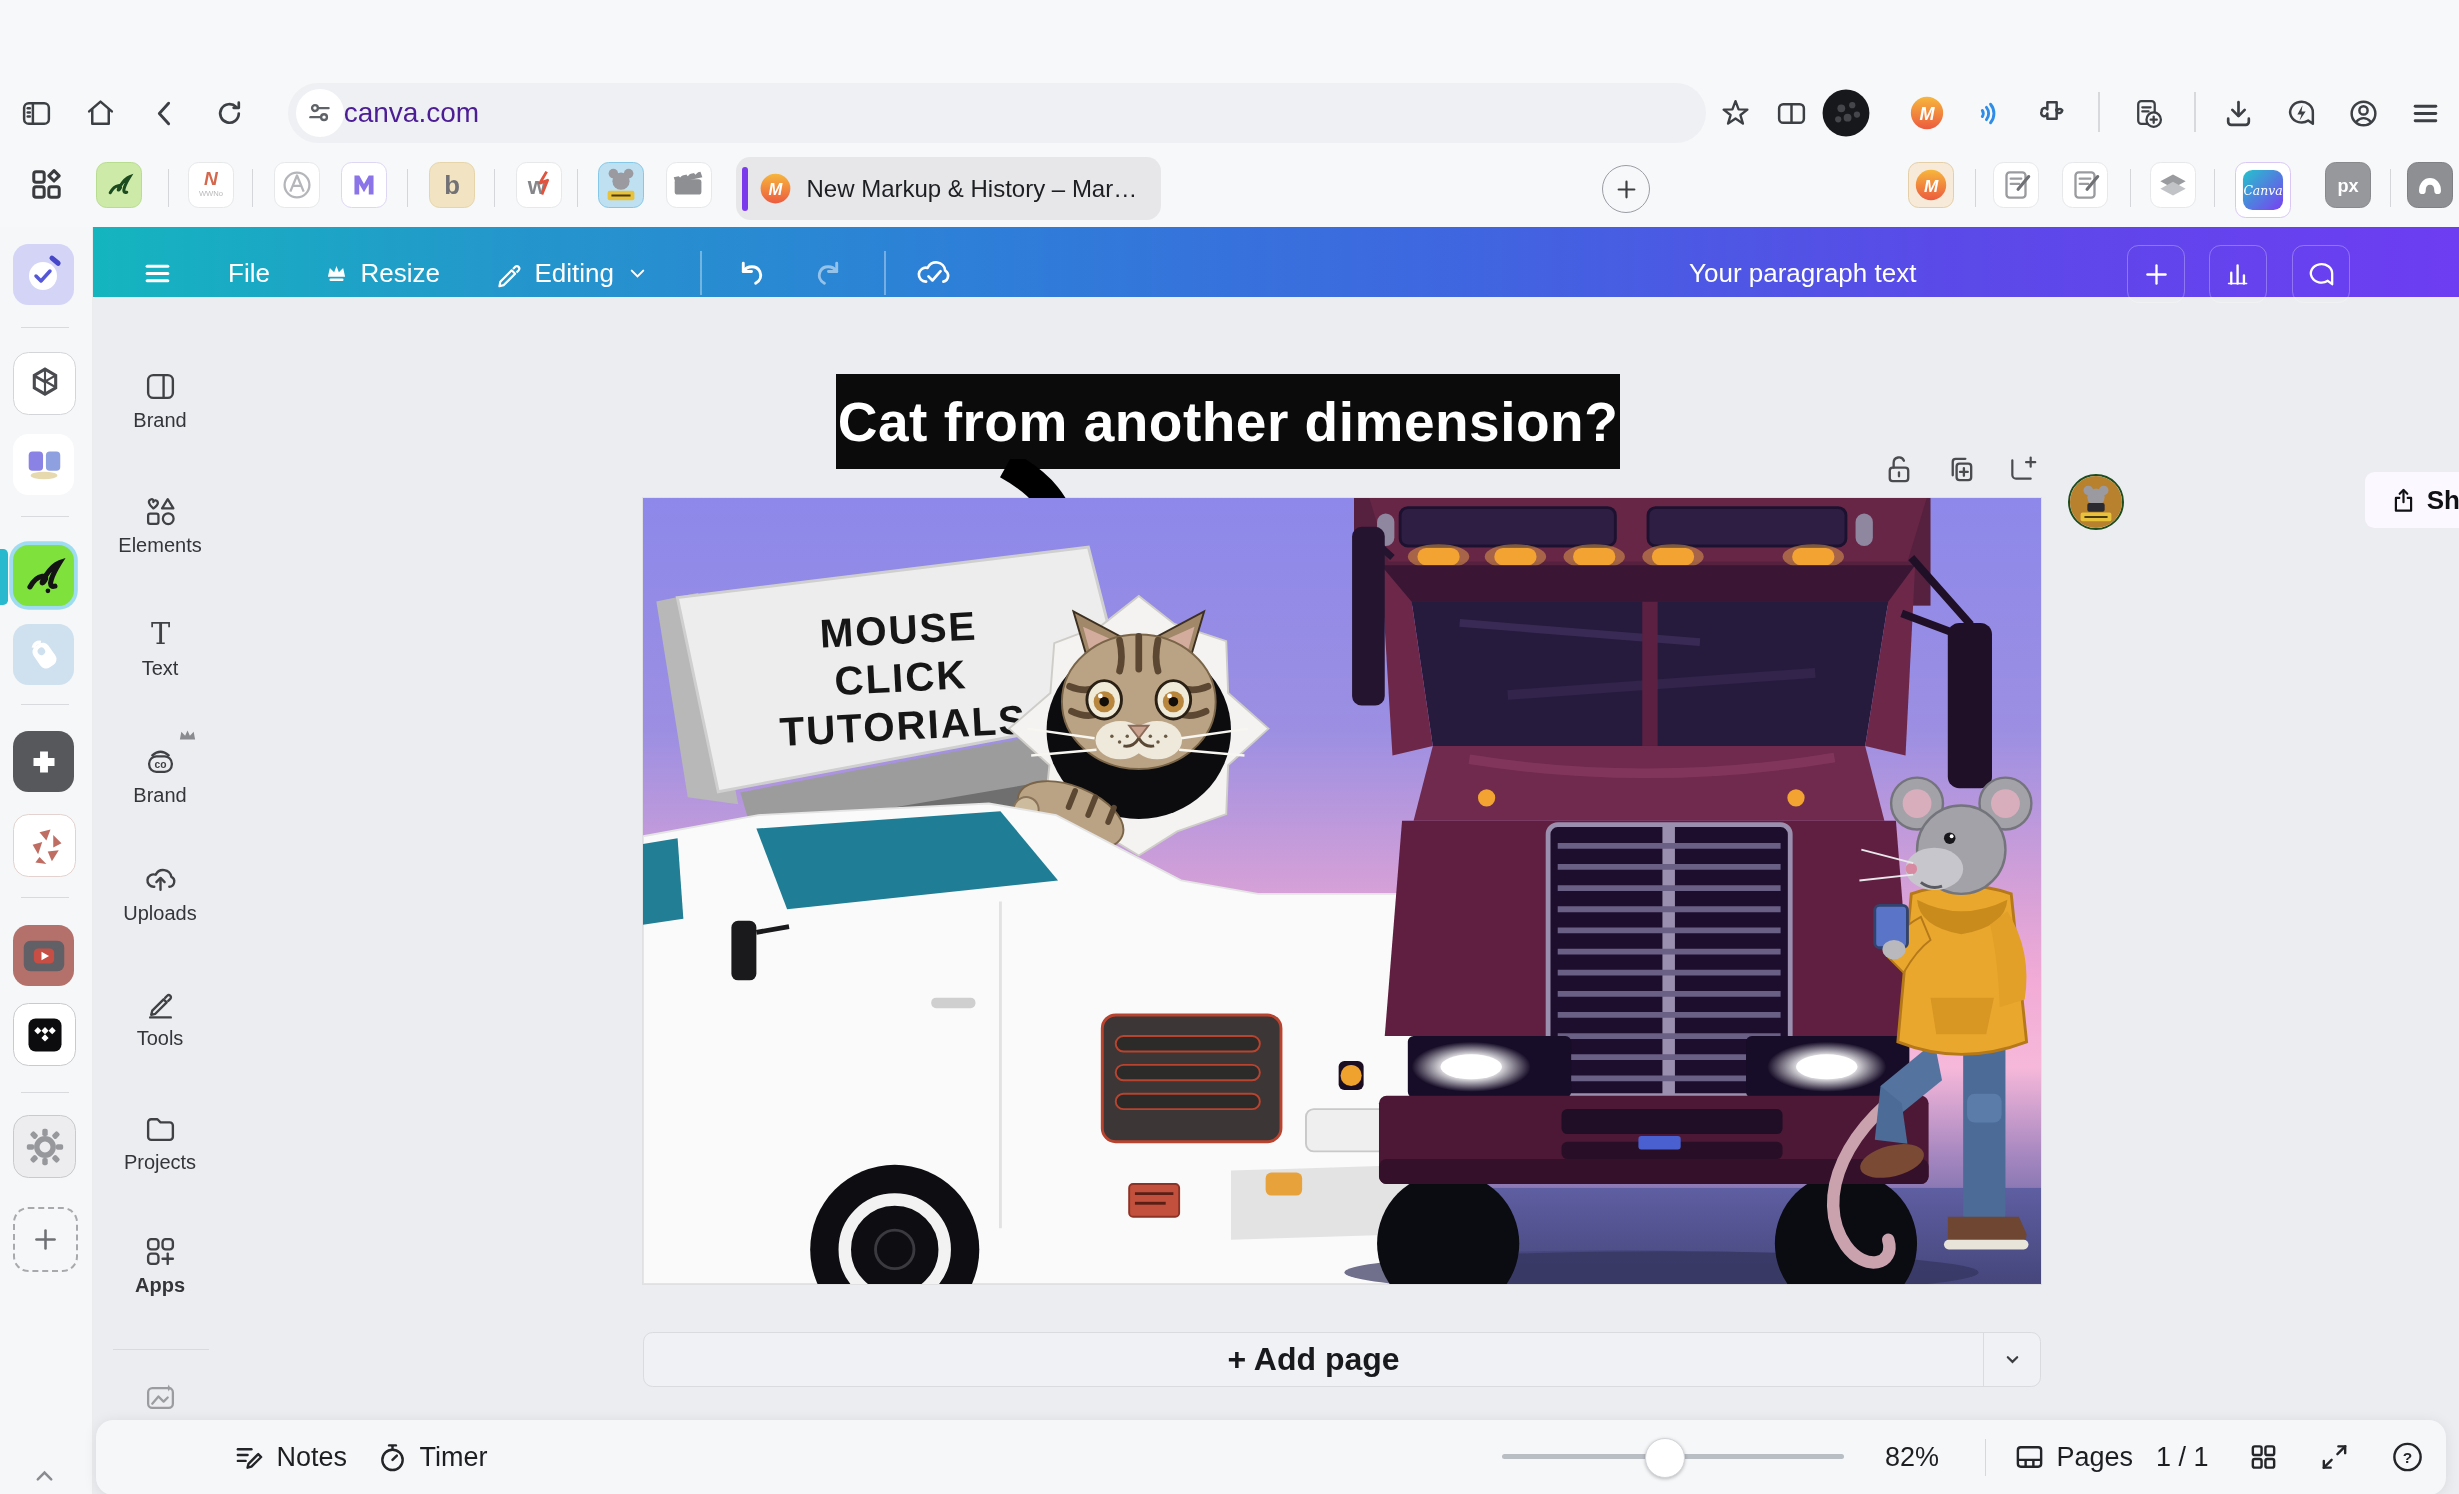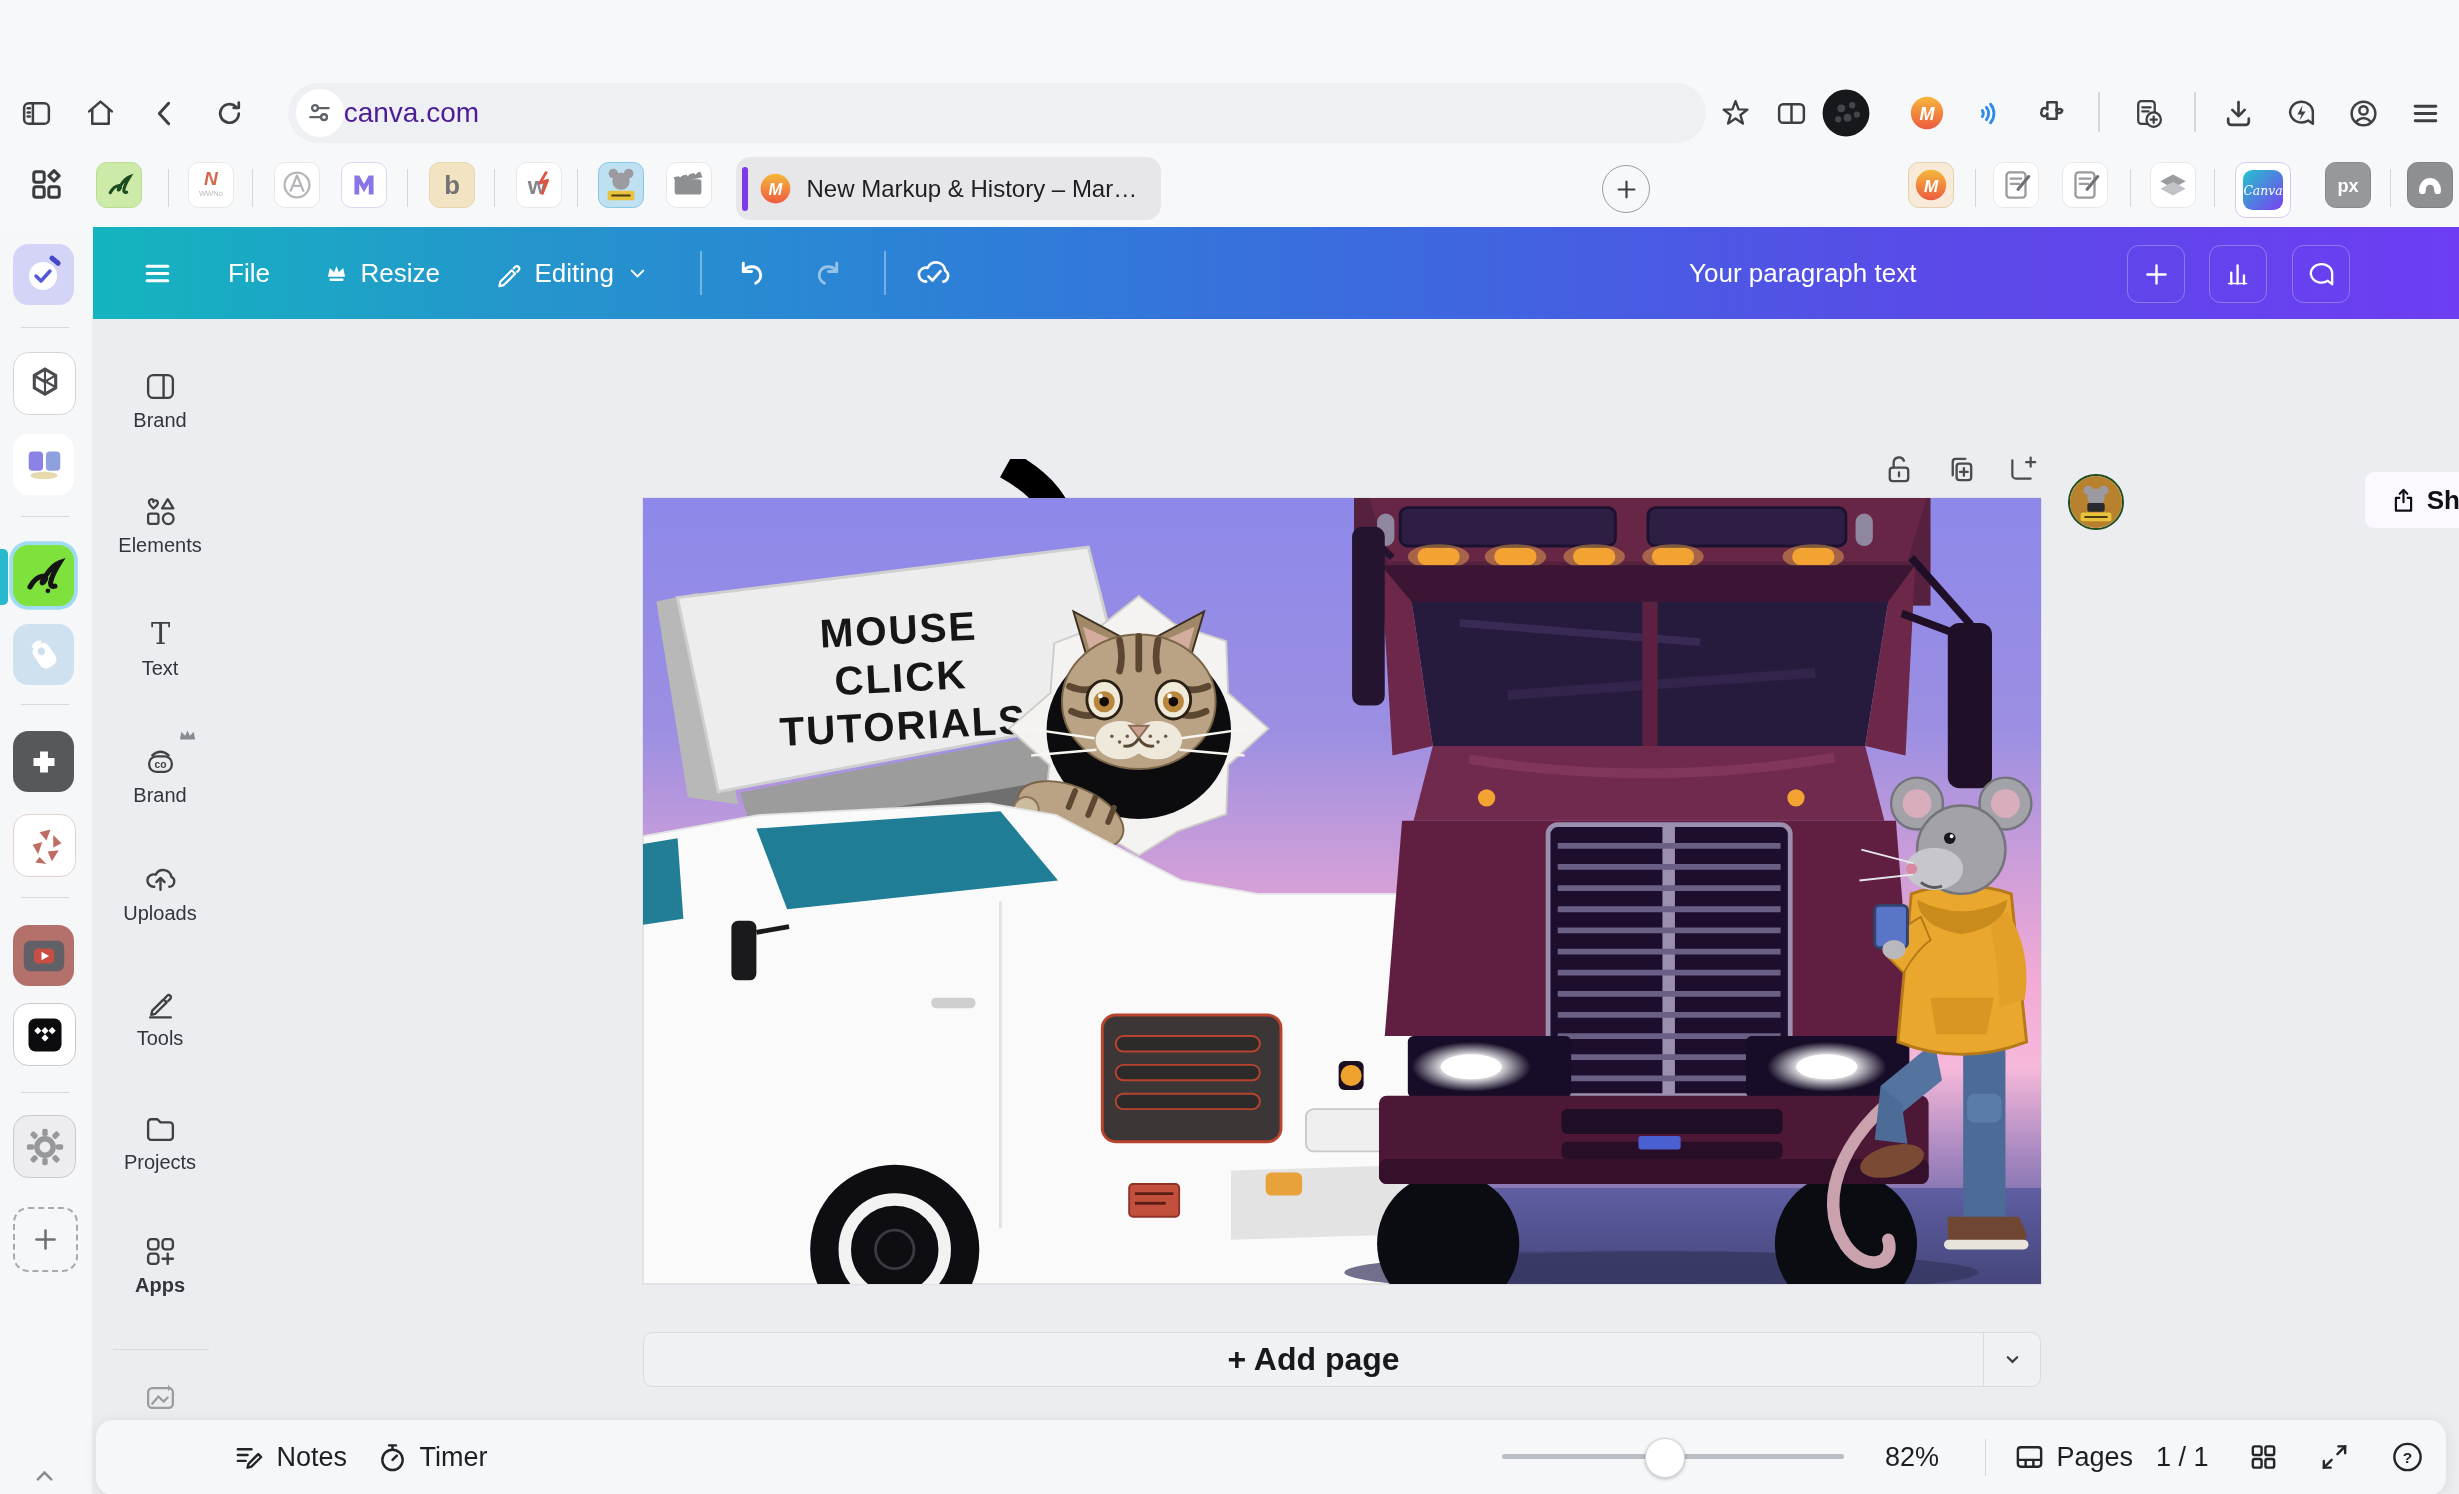--- a/index.html
+++ b/index.html
@@ -13,21 +13,21 @@
   .ib{position:absolute;display:flex;align-items:center;justify-content:center;width:42px;height:42px;color:#3c3f43;}
   .vdiv1{position:absolute;top:92px;width:1.9px;height:40px;background:#d7d9dc;}
   .vdiv2{position:absolute;top:169px;width:1px;height:38px;background:#d5d6d9;}
   .fav{position:absolute;top:162px;width:44px;height:44px;border-radius:10.6px;display:flex;align-items:center;justify-content:center;background:#fff;border:1px solid #e7e8ea;overflow:hidden;}
   .tab{position:absolute;top:157px;height:63px;border-radius:14.4px;display:flex;align-items:center;overflow:hidden;}
   .tab1{left:736px;width:425px;background:#e7e7ea;}
   .tab2{left:1174px;width:503px;background:#ffffff;border:1px solid #e2e3e7;}
   .tab-accent{width:6.7px;height:44px;border-radius:3.8px;margin-left:5.8px;flex:0 0 auto;}
   .tab-label{font-size:24px;color:#1d1f22;margin-left:13.4px;white-space:nowrap;overflow:hidden;text-overflow:ellipsis;padding-right:15.4px;}
   
-  .canva-toolbar{position:absolute;left:92px;top:227px;width:2367px;height:92px;
+  .canva-toolbar{position:absolute;left:92px;top:227px;width:2367px;height:70px;
     background:linear-gradient(90deg,#14b5bf 0%,#2496cc 18%,#2e7ed8 38%,#3f66e0 58%,#5a4ae8 78%,#6d3df2 100%);}
   .tb-item{position:absolute;top:0;height:92px;display:flex;align-items:center;color:#fff;font-size:26px;font-weight:500;gap:11.5px;}
   .tb-div{position:absolute;top:24px;width:1.9px;height:44px;background:rgba(255,255,255,.35);}
   .tb-box{position:absolute;top:18px;width:56px;height:56px;border:1.4px solid rgba(255,255,255,.28);border-radius:11.5px;display:flex;align-items:center;justify-content:center;}
   .share-btn{position:absolute;left:2273px;top:245px;width:159px;height:56px;background:#fcf8ff;border-radius:9.6px;display:flex;align-items:center;justify-content:center;gap:9.6px;font-size:26px;font-weight:600;color:#101114;}
   
   .dock{position:absolute;left:0;top:227px;width:92px;height:1268px;background:#f6f7f8;border-right:1px solid #ebecee;}
   .dk{position:absolute;left:13.4px;width:61px;height:61px;border-radius:15.4px;display:flex;align-items:center;justify-content:center;}
   .dk-div{position:absolute;left:21px;width:48px;height:1px;background:#d9dadd;}
   
@@ -605,20 +605,23 @@
       </svg>
   </div>
   <div class="corner-ic" style="left:2004px;">
     <svg width="33" height="33" viewBox="0 0 36 36" fill="none" stroke="#4a4b4f" stroke-width="2.4" stroke-linecap="round">
         <path d="M8 8 v16 a4 4 0 0 0 4 4 h16"></path>
         <line x1="23" y1="10" x2="33" y2="10"></line>
         <line x1="28" y1="5" x2="28" y2="15"></line>
       </svg>
   </div>
 
+  <div class="headline">
+    <span>Cat from another dimension?</span>
+  </div>
   <svg class="abs" style="left:978px;top:459px;" width="154" height="144" viewBox="0 0 160 150">
     <path d="M30 6 C66 26 84 48 90 80" stroke="#000" stroke-width="30" fill="none"></path>
     <polygon points="52,86 134,62 102,146" fill="#000"></polygon>
   </svg>
 
   <div class="page">
     <svg class="page-svg" width="1398" height="786" viewBox="0 0 1455 818">
       <defs>
         <linearGradient id="sky" x1="0" y1="0" x2="0" y2="1">
           <stop offset="0" stop-color="#8d88ea"></stop>

